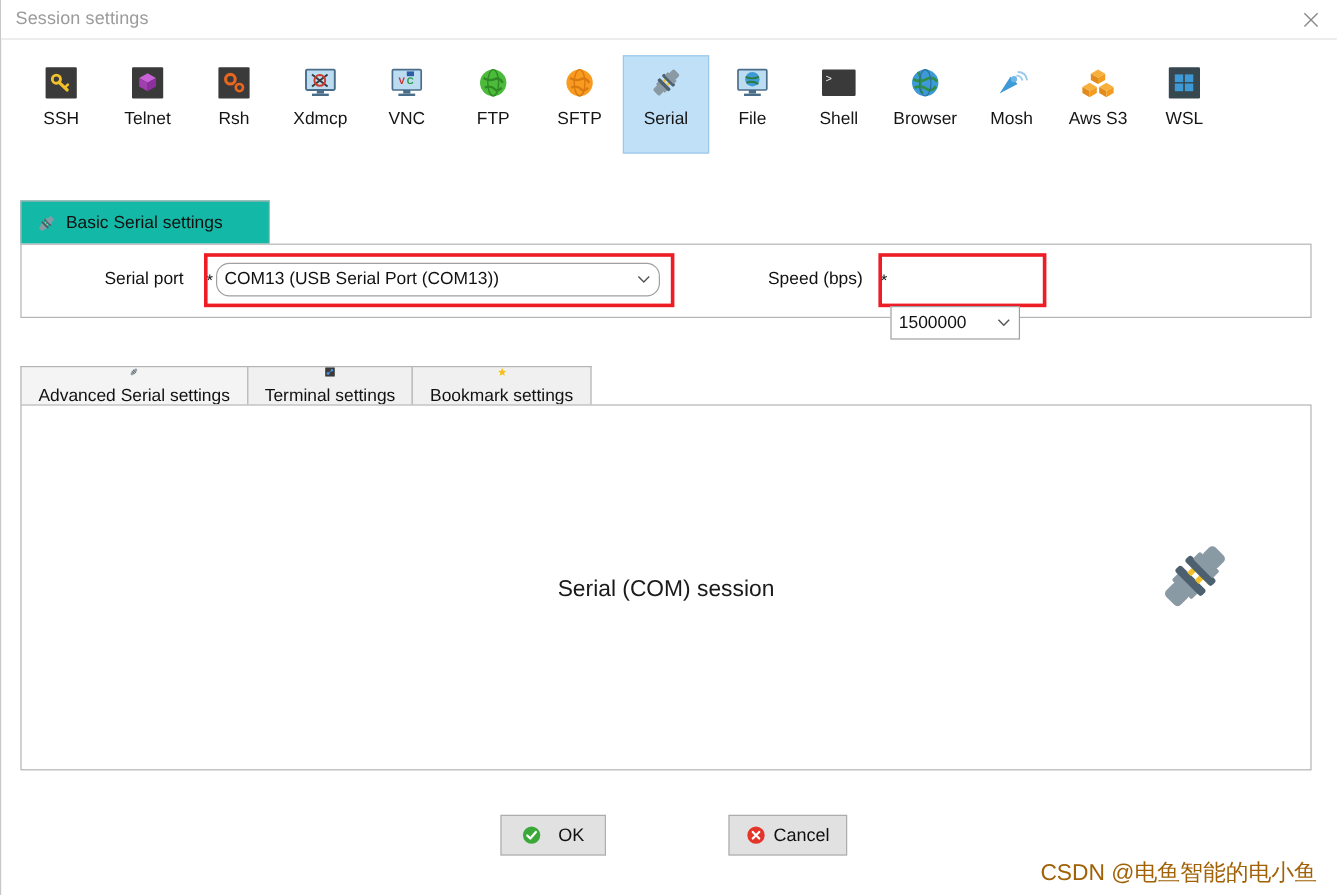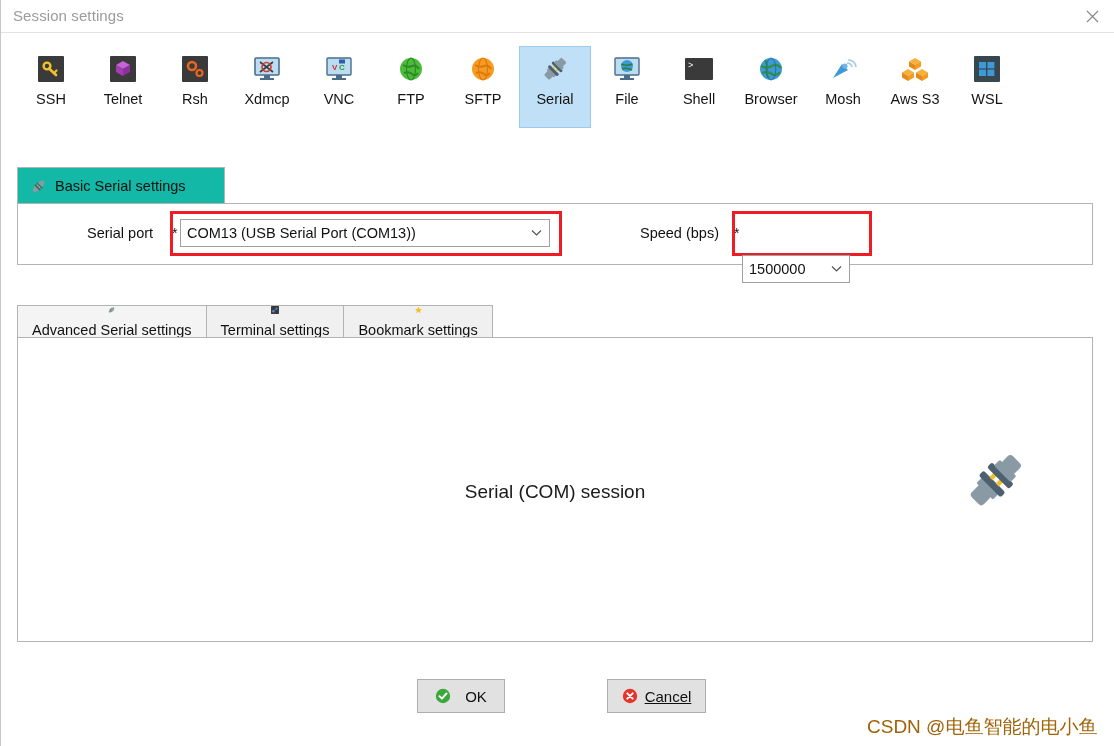--- a/index.html
+++ b/index.html
@@ -382,21 +382,21 @@
     <span class="tlabel">Basic Serial settings</span>
   </div>
 
   <div class="panel-basic">
 
     <span class="field-label" style="left:69px; top:21px;">Serial port</span>
     <span class="field-label req-star" style="left:154px; top:21px;">*</span>
 
     <div class="redbox" style="left:152px; top:7px; width:392px; height:45px;"></div>
 
-    <div class="combo" style="left:162px; top:15px; width:370px; height:28px;">
+    <div class="combo" style="left:162px; top:15px; width:370px; height:28px;border-radius:11px;">
       <span>COM13  (USB Serial Port (COM13))</span>
       <svg class="caret" width="11" height="8" viewBox="0 0 11 8">
         <path d="M1 1.5 L5.5 6 L10 1.5" stroke="#555" stroke-width="1.2" fill="none"></path>
       </svg>
     </div>
 
     <span class="field-label" style="left:622px; top:21px;">Speed (bps)</span>
     <span class="field-label req-star" style="left:716px; top:21px;">*</span>
 
     <div class="redbox" style="left:714px; top:7px; width:140px; height:45px;"></div>
@@ -463,21 +463,21 @@
   </div>
 
   <div class="btn" style="left:416px; top:679px; width:88px;gap:14px;">
     <svg width="16" height="16" viewBox="0 0 16 16">
       <circle cx="8" cy="8" r="7.2" fill="#3aa93a"></circle>
       <path d="M4.4 8.2 L6.9 10.7 L11.6 5.4" stroke="#ffffff" stroke-width="1.9" fill="none" stroke-linecap="round" stroke-linejoin="round"></path>
     </svg>
     <span>OK</span>
   </div>
 
-  <div class="btn" style="left:606px; top:679px; width:99px;text-decoration:underline;">
+  <div class="btn" style="left:606px; top:679px; width:99px;">
     <svg width="16" height="16" viewBox="0 0 16 16">
       <circle cx="8" cy="8" r="7.2" fill="#e5352b"></circle>
       <path d="M5.3 5.3 L10.7 10.7 M10.7 5.3 L5.3 10.7" stroke="#ffffff" stroke-width="1.9" stroke-linecap="round"></path>
     </svg>
     <span>Cancel</span>
   </div>
 
   <div class="watermark">CSDN @电鱼智能的电小鱼</div>
 
 </div>

